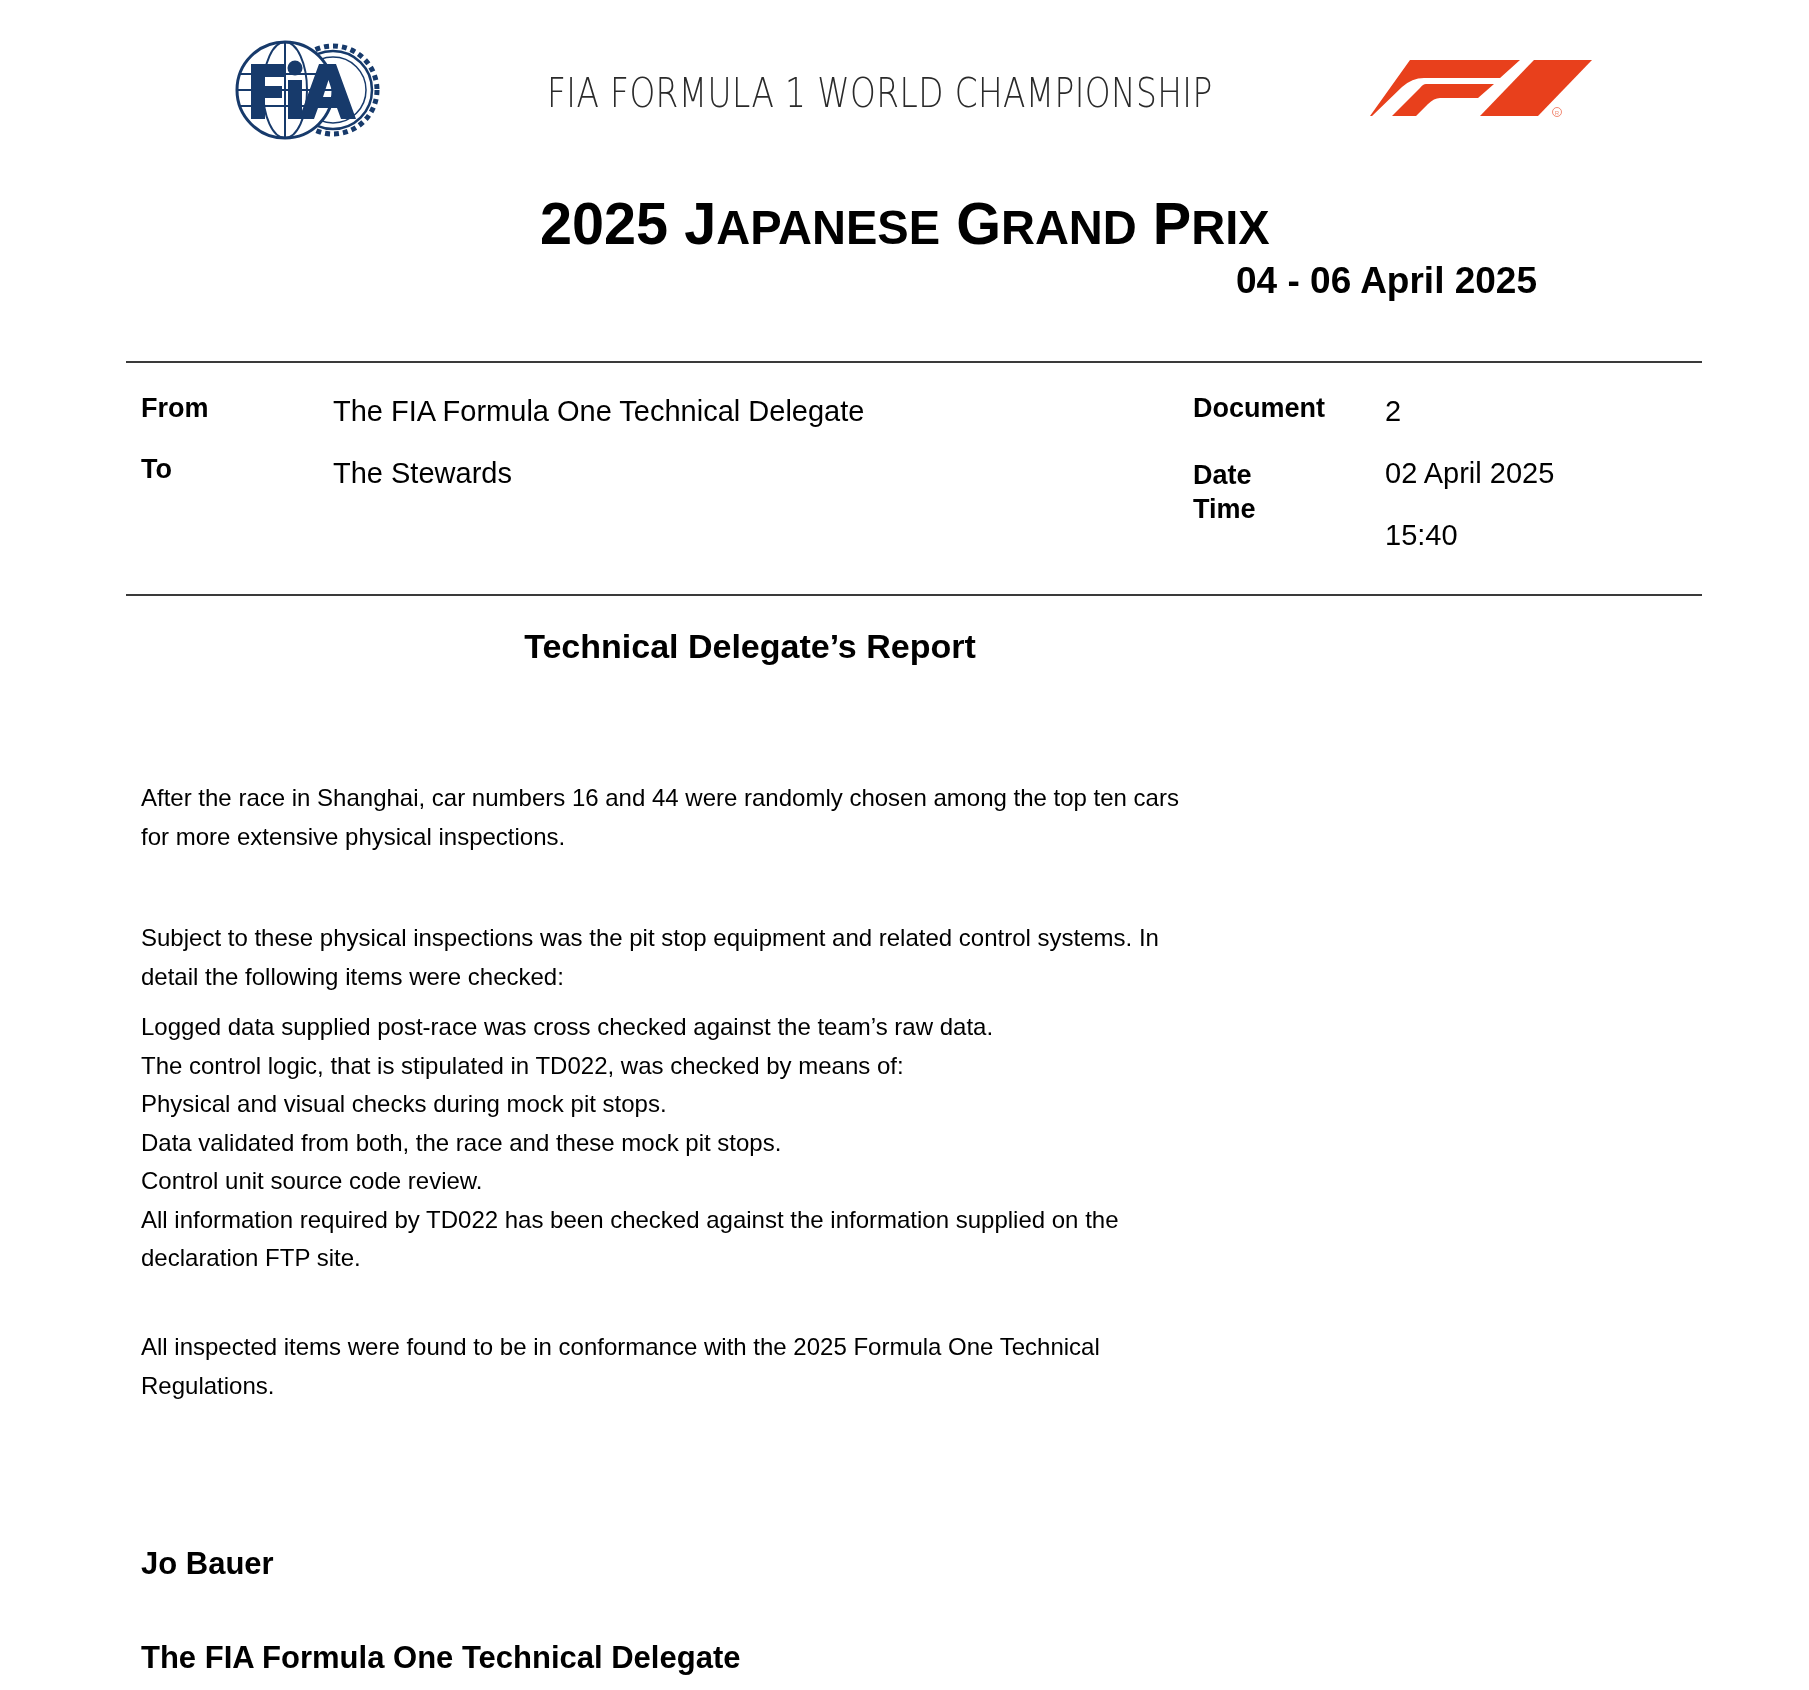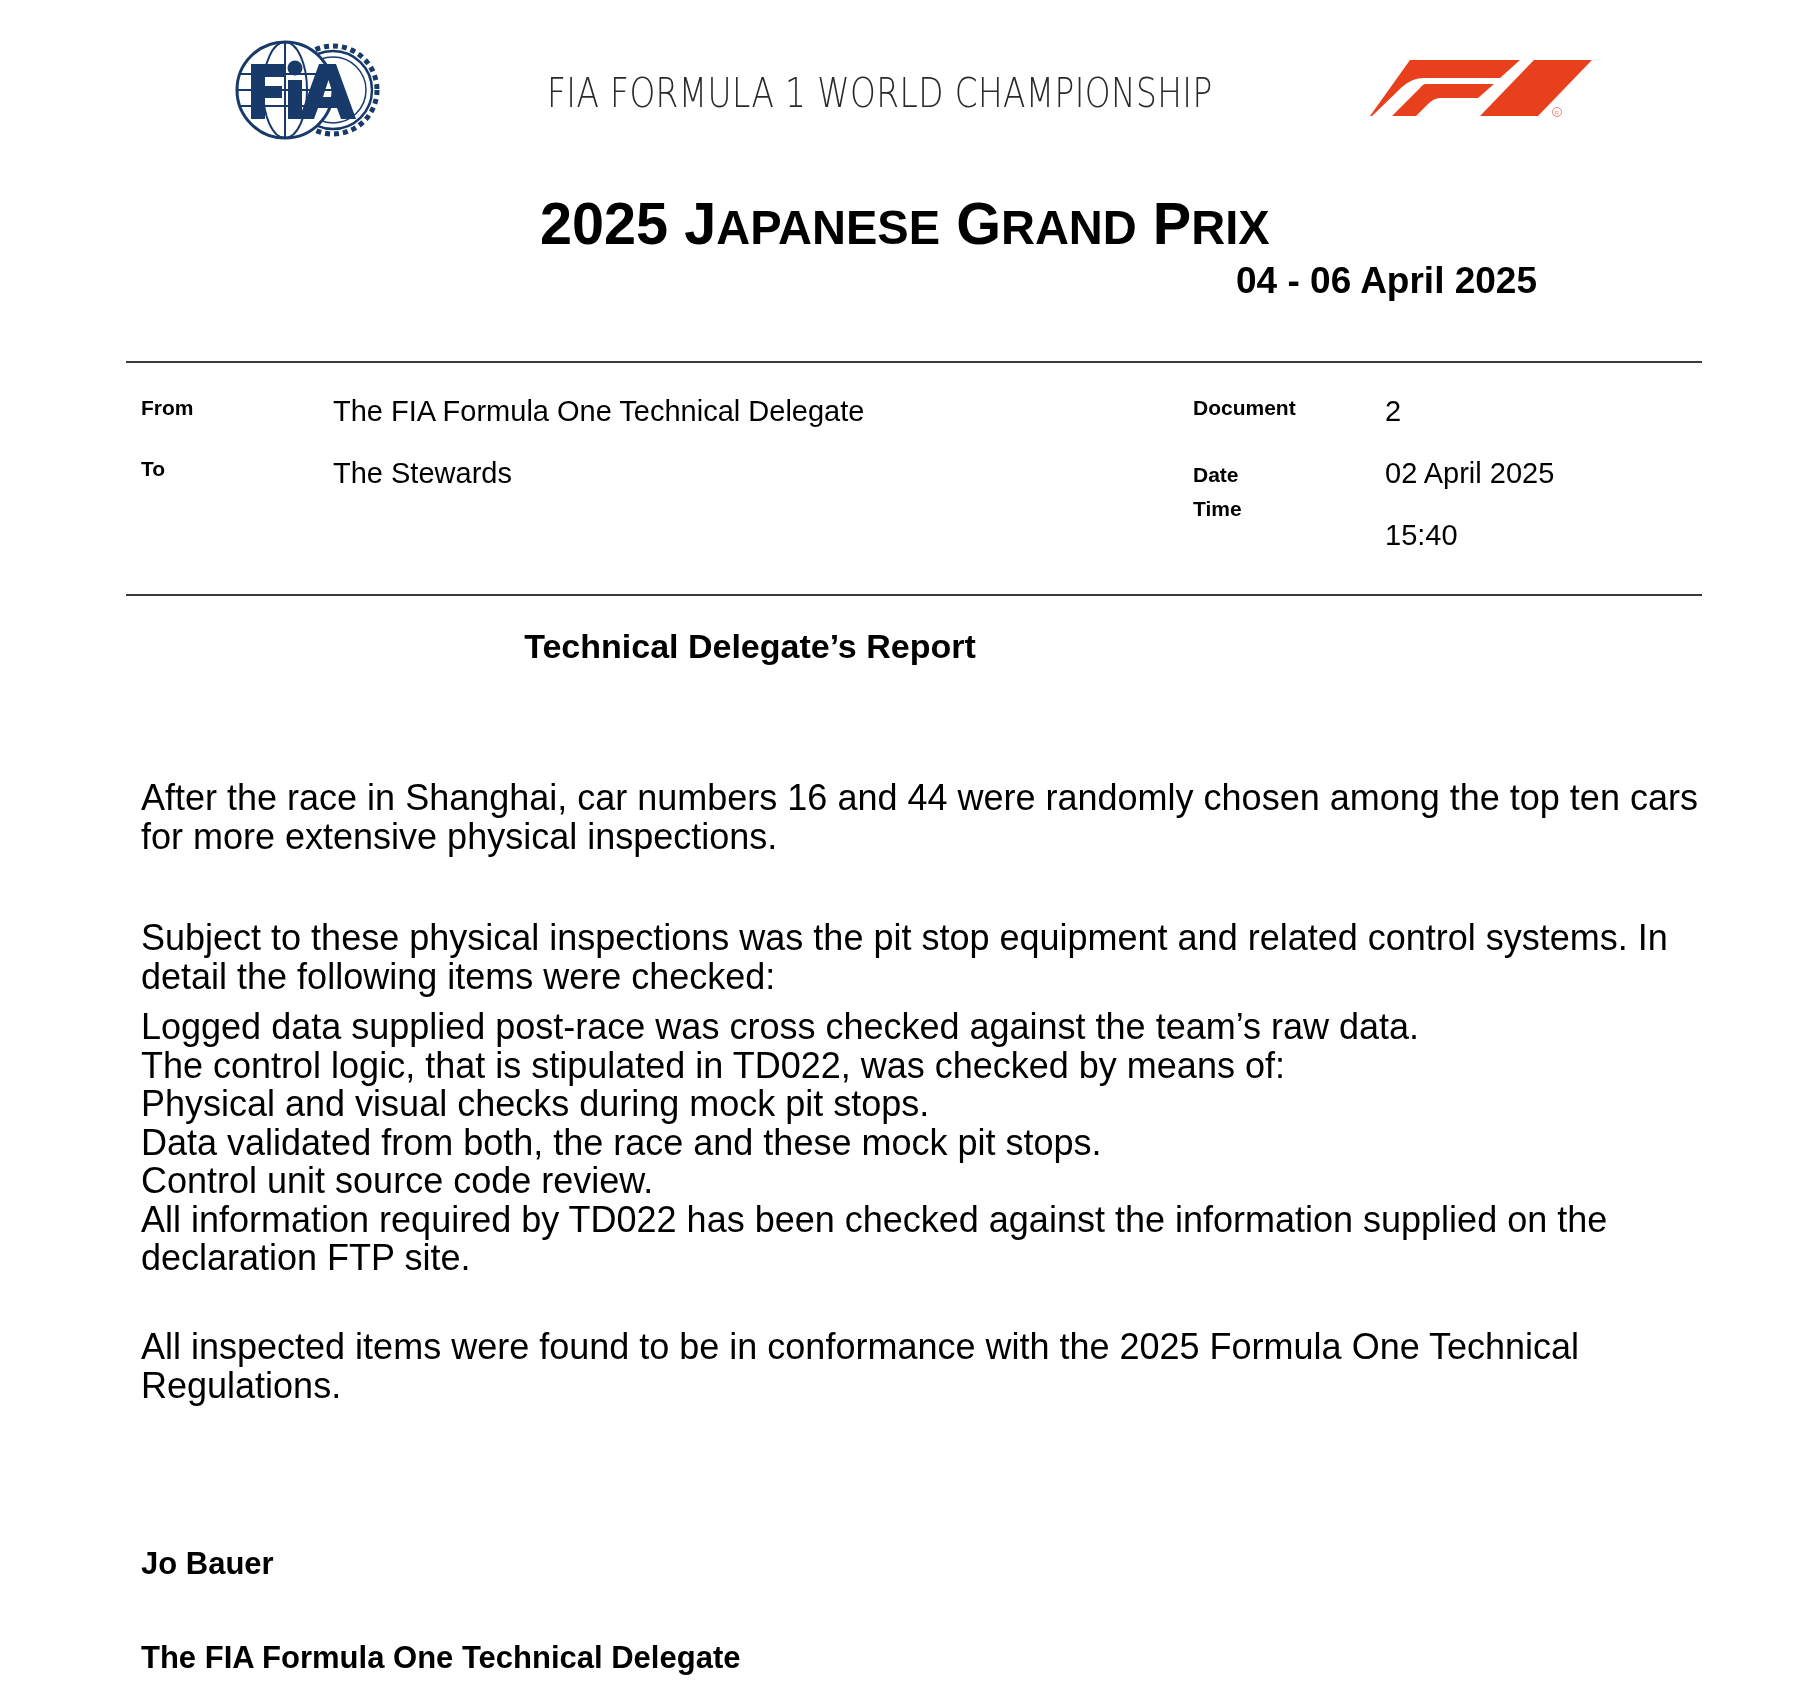--- a/index.html
+++ b/index.html
@@ -23,28 +23,28 @@
       transform: scaleX(0.96); transform-origin: 913px 0;
     }
     .event-title .sc { font-size: 49px; }
     .event-dates {
       left: 0; width: 1537px; top: 259px; text-align: right;
       font-weight: bold; font-size: 37px; line-height: 44px;
     }
     .rule { left: 126px; width: 1576px; height: 2px; background: #3a3a3a; }
     .rule-top { top: 361px; }
     .rule-bottom { top: 594px; }
-    .meta-label { font-weight: bold; font-size: 21px; line-height: 34px; }
+    .meta-label { font-weight: bold; font-size: 27px; line-height: 34px; }
     .meta-value { font-size: 29px; line-height: 34px; }
     .report-title {
       left: 0; width: 1496px; top: 626px; text-align: center;
       font-weight: bold; font-size: 34px; line-height: 40px; text-indent: 4px;
     }
     .body-block {
-      left: 141px; width: 1560px; font-size: 36px; line-height: 38.5px;
+      left: 141px; width: 1560px; font-size: 24px; line-height: 38.5px;
     }
     .body-block p { margin: 0; }
     .sig { left: 141px; font-weight: bold; font-size: 31px; line-height: 40px; }
   </style>
 </head>
 <body>
 
 <div class="abs fia-logo">
   <svg width="152" height="104" viewBox="0 0 152 104">
 

